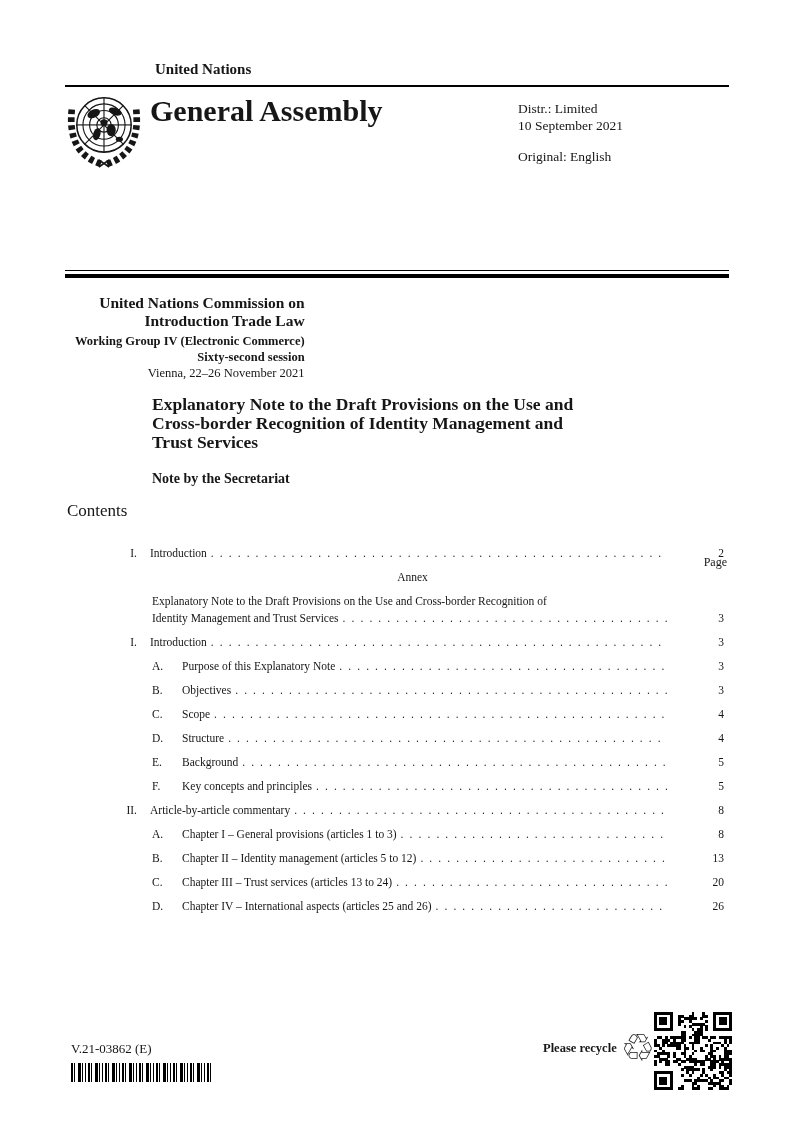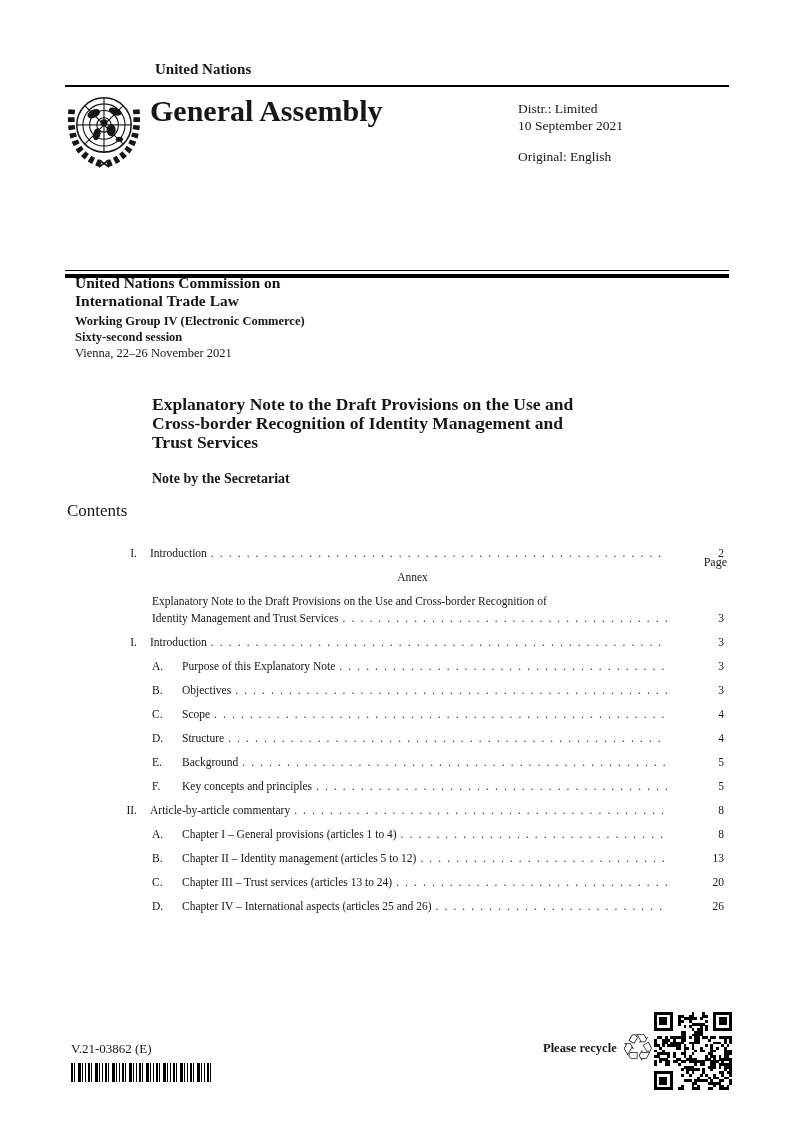--- a/index.html
+++ b/index.html
@@ -19,21 +19,21 @@
 
   .emblem { position:absolute; left:66px; top:90px; width:76px; height:78px; }
   .assembly { position:absolute; left:150px; top:94px; font-size:30px; font-weight:bold; }
 
   .info-col { position:absolute; left:518px; top:101px; font-size:13.5px; line-height:16.5px; }
   .info-original { margin-top:15px; }
 
   
   .rule-thin  { position:absolute; left:65px; right:65px; top:270px; height:1px; background:#000; }
   .rule-thick { position:absolute; left:65px; right:65px; top:274px; height:4px; background:#000; }
-  .session-block { position:absolute; left:75px; top:274px; }
+  .session-block { position:absolute; left:75px; top:294px;text-align:right; }
   .commission { font-size:15.5px; font-weight:bold; line-height:17.5px; }
   .wg    { font-size:12.5px; font-weight:bold; line-height:16px; margin-top:4px; }
   .sess  { font-size:12.5px; font-weight:bold; line-height:16px; }
   .venue { font-size:12.5px; line-height:16px; }
 
   
   .title-block { position:absolute; left:152px; top:395px; width:490px; }
   .doc-title { font-size:17.5px; font-weight:bold; line-height:19px; }
   .subtitle  { font-size:14px; font-weight:bold; margin-top:19px; }
 
@@ -120,21 +120,21 @@
   <div class="info-col">
     <div>Distr.: Limited</div>
     <div>10 September 2021</div>
     <div class="info-original">Original: English</div>
   </div>
 
   <div class="rule-thin"></div>
   <div class="rule-thick"></div>
   <div class="session-block">
     <div class="commission">United Nations Commission on</div>
-    <div class="commission">International Trade Law</div>
+    <div class="commission">Introduction Trade Law</div>
     <div class="wg">Working Group IV (Electronic Commerce)</div>
     <div class="sess">Sixty-second session</div>
     <div class="venue">Vienna, 22–26 November 2021</div>
   </div>
 
   <div class="title-block">
     <div class="doc-title">
       <div>Explanatory Note to the Draft Provisions on the Use and</div>
       <div>Cross-border Recognition of Identity Management and</div>
       <div>Trust Services</div>
@@ -218,21 +218,21 @@
 
     <div class="toc-row row-l1">
       <span class="toc-num">II.</span>
       <span class="toc-text">Article-by-article commentary</span>
       <span class="leader"></span>
       <span class="toc-page">8</span>
     </div>
 
     <div class="toc-row row-l2">
       <span class="toc-num">A.</span>
-      <span class="toc-text">Chapter I – General provisions (articles 1 to 4)</span>
+      <span class="toc-text">Chapter I – General provisions (articles 1 to 3)</span>
       <span class="leader"></span>
       <span class="toc-page">8</span>
     </div>
 
     <div class="toc-row row-l2">
       <span class="toc-num">B.</span>
       <span class="toc-text">Chapter II – Identity management (articles 5 to 12)</span>
       <span class="leader"></span>
       <span class="toc-page">13</span>
     </div>

